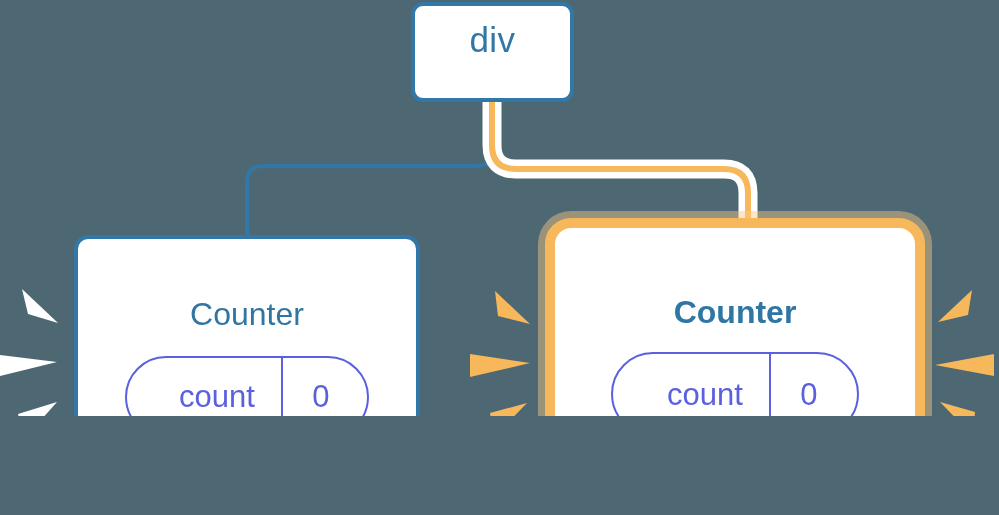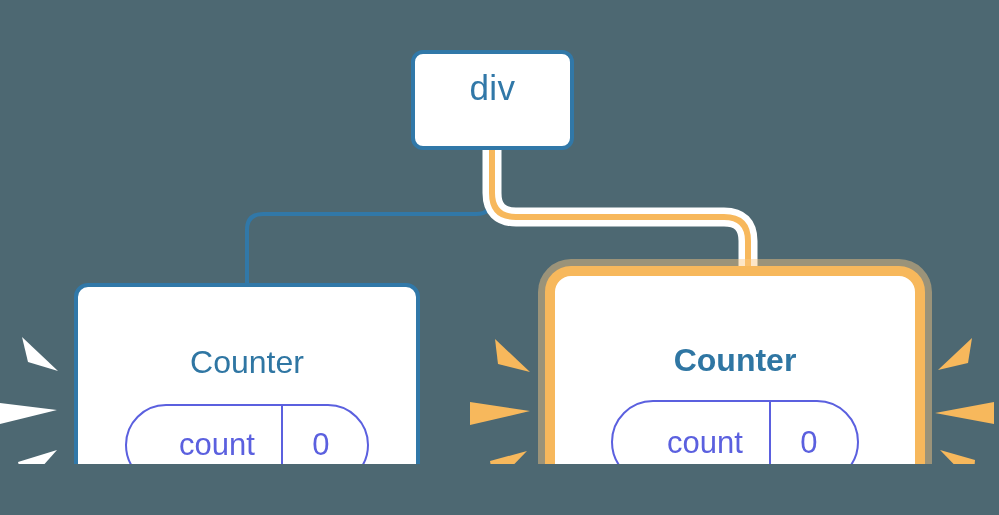--- a/index.html
+++ b/index.html
@@ -9,21 +9,20 @@
   }
   body {
     font-family: "Liberation Sans", sans-serif;
   }
   #stage {
     position: relative;
     width: 999px;
     height: 416px;
     background: #4d6872;
     overflow: hidden;
-    margin-top: 48px;
   }
   #wires {
     position: absolute;
     left: 0;
     top: 0;
     width: 999px;
     height: 515px;
   }
 
   

